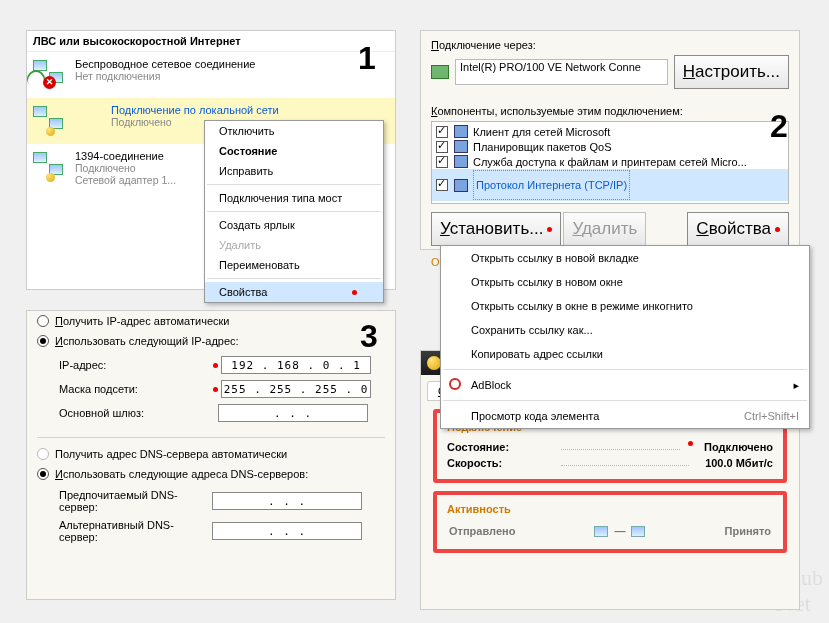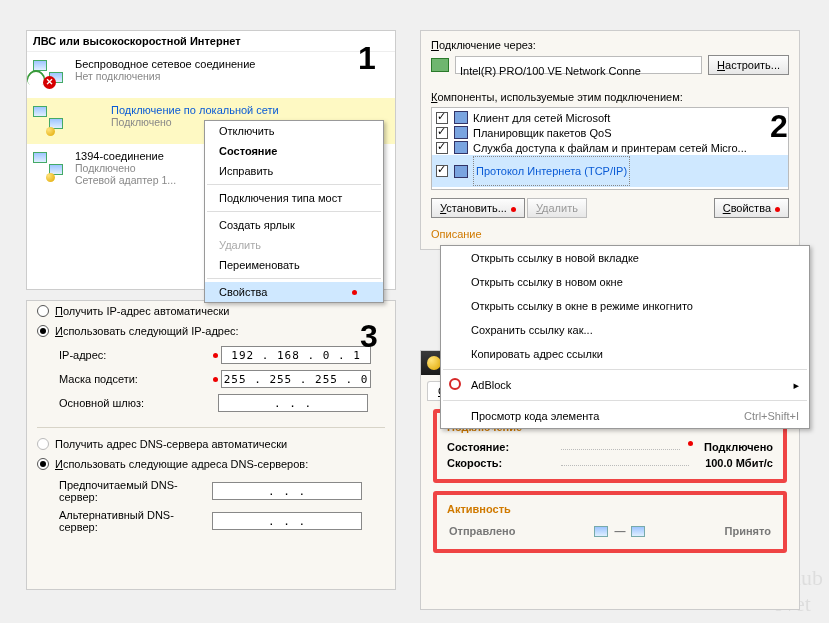--- a/index.html
+++ b/index.html
@@ -51,41 +51,41 @@
   .ctxmenu .mi.bold { font-weight:bold; }
   .ctxmenu .mi.disabled { color:#aaa; }
   .ctxmenu .mi.sel { background:#cfe8ff; }
   .ctxmenu .sep { height:1px; background:#ddd; margin:3px 2px; }
   .reddot { display:inline-block;width:5px;height:5px;background:#e00;border-radius:50%;vertical-align:middle;margin-left:4px; }
   
   #p2 { left: 420px; top: 30px; width: 380px; height: 220px; background:#f9f7f2; }
   .grp-label { padding:8px 10px 2px; }
   .adapter-row { display:flex; align-items:center; padding:2px 10px 8px; }
   .nic-icon { width:18px;height:14px;background:#6fb66f;border:1px solid #2a7a2a;margin-right:6px; }
-  .adapter-name { background:#fff;border:1px solid #bbb; padding:7px 4px; flex:1; margin-right:6px; height:18px; line-height:14px; }
-  .btn { background:linear-gradient(#fdfdfd,#e7e7e7); border:1px solid #8a8a8a; padding:2px 8px; font-size:11px; height:20px; cursor:default; }
+  .adapter-name { background:#fff;border:1px solid #bbb; padding:0 4px; flex:1; margin-right:6px; height:26px; line-height:14px; }
+  .btn { background:linear-gradient(#fdfdfd,#e7e7e7); border:1px solid #8a8a8a; padding:2px 8px; font-size:17px; height:34px; cursor:default; }
   .btn.disabled{color:#999;border-color:#c0c0c0;}
   .comp-list { margin:2px 10px; border:1px solid #bbb; background:#fff; padding:2px 0; }
   .comp-row { display:flex; align-items:center; padding:1px 4px; }
   .comp-row.sel { background:#cfe8ff; }
   .cb { width:12px;height:12px;border:1px solid #555;margin-right:6px;background:#fff;position:relative; }
   .cb.checked::after{content:"✓";position:absolute;left:0;top:-3px;font-size:11px;color:#000;}
   .ci-icon{width:14px;height:13px;margin-right:5px;background:#7aa4e0;border:1px solid #336;}
   .comp-link{color:#0a5bd5;border:1px dotted #888;padding:8px 2px;}
   .btn-row { display:flex; gap:2px; padding:6px 10px; }
   .btn-row .btn{flex:0 0 auto;}
   .sect-label{color:#d07a00;padding:4px 10px 0;}
   
   #ctx2 { left:440px; top:245px; width:370px; z-index:200; }
   #ctx2 .mi { padding:6px 60px 6px 30px; position:relative; }
   #ctx2 .mi .shortcut{position:absolute;right:10px;color:#888;}
   #ctx2 .arrow-r{position:absolute;right:10px;color:#000;}
   .ablock{width:12px;height:12px;border-radius:50%;background:#fff;border:2px solid #d62828;position:absolute;left:8px;top:5px;}
   
-  #p3 { left:26px; top:300px; width:370px; height:290px; background:#f9f7f2; }
+  #p3 { left:26px; top:310px; width:370px; height:290px; background:#f9f7f2; }
   .radio-row{display:flex;align-items:center;padding:4px 10px;}
   .radio{width:12px;height:12px;border:1px solid #555;border-radius:50%;margin-right:6px;background:#fff;position:relative;}
   .radio.on::after{content:"";position:absolute;left:2px;top:2px;width:6px;height:6px;border-radius:50%;background:#000;}
   .radio.disabled{border-color:#bbb;}
   .ip-grid{padding:2px 0 6px 32px;}
   .ip-row{display:flex;align-items:center;padding:3px 0;}
   .ip-row .lbl{width:150px;}
   .ip-input{background:#fff;border:1px solid #888;width:150px;height:18px;display:flex;align-items:center;justify-content:center;font-family:monospace;letter-spacing:1px;}
   .dash-line{border-top:1px solid #d8d4c8;margin:6px 10px;}
   

